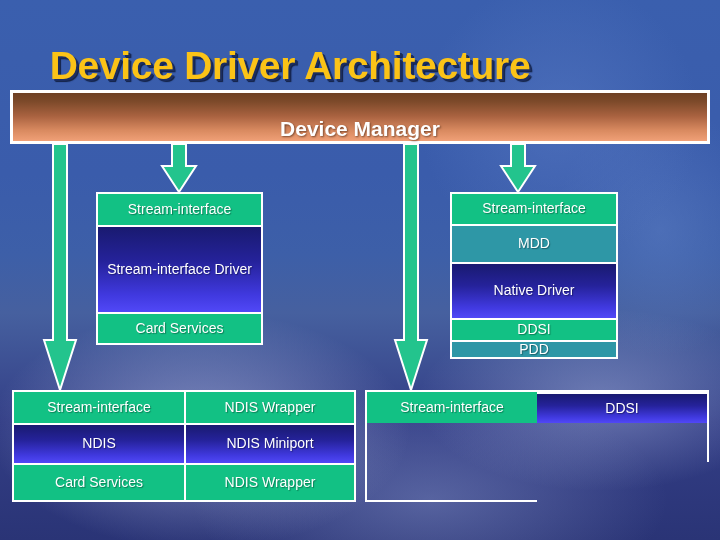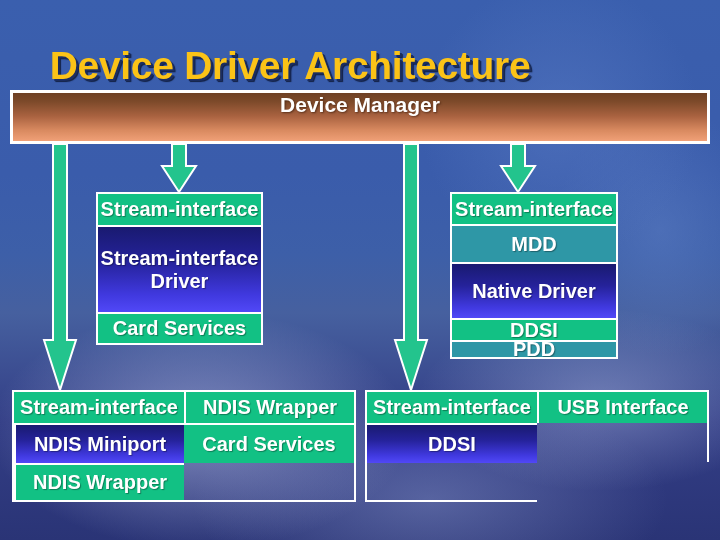--- a/index.html
+++ b/index.html
@@ -33,40 +33,40 @@
     white-space: nowrap;
     margin-top: 20px;
   }
 
   
   #device-manager {
     position: absolute; left: 10px; top: 90px;
     width: 700px; height: 54px;
     border: 3px solid #ffffff;
     background: linear-gradient(180deg, #6e4024 0%, #7d4a2a 18%, #a96240 48%, #d98a60 78%, #f0a077 100%);
-    display: flex; align-items: flex-start; justify-content: center;
+    display: flex; align-items: flex-end; justify-content: center;
   }
   #device-manager .dm-label {
     color: #ffffff; font-size: 21px; font-weight: bold;
     text-shadow: 1px 1px 2px rgba(40,15,0,0.55);
   }
 
   
   .arrow { position: absolute; }
   .arrow svg { display: block; }
 
   
   .stack {
     position: absolute;
     border: 2px solid #ffffff;
     display: flex; flex-direction: column;
   }
   .cell {
     display: flex; align-items: center; justify-content: center;
-    color: #ffffff; font-weight: bold; font-size: 20px;
+    color: #ffffff; font-weight: normal; font-size: 14px;
     text-align: center; line-height: 1.12;
     text-shadow: 1px 1px 1px rgba(0,0,0,0.35);
     overflow: hidden;
   }
   .cell.green  { background: #12c184; }
   .cell.teal   { background: #2e97a6; }
   .cell.blue   { background: linear-gradient(180deg, #191a70 0%, #25229a 40%, #4039df 80%, #5148f7 100%); }
   .cell.sep-top { border-top: 2px solid #ffffff; }
 
   
@@ -125,28 +125,28 @@
     <div class="cell blue sep-top" style="height:56px;">Native Driver</div>
     <div class="cell green sep-top" style="height:22px;">DDSI</div>
     <div class="cell teal sep-top" style="flex:1;text-align:center;">PDD</div>
   </div>
 
   <div class="grid" id="ndis-grid" style="left:12px; top:390px; width:344px; height:112px;
               grid-template-columns: 1fr 1fr; grid-template-rows: 31px 40px 1fr;">
     <div class="cell green">Stream-interface</div>
     <div class="cell green sep-left">NDIS Wrapper</div>
 
+    <div class="cell blue sep-top">NDIS</div>
     <div class="cell blue sep-top sep-left">NDIS Miniport</div>
 
     <div class="cell green sep-top">Card Services</div>
     <div class="cell green sep-top sep-left">NDIS Wrapper</div>
   </div>
 
   <div class="grid" id="usb-grid" style="left: 365px; top: 390px; width: 344px; height: 112px; grid-template-columns: 1fr 1fr; grid-template-rows: 31px 40px 1fr; clip-path: polygon(0px 0px, 100% 0px, 100% 72px, 172px 72px, 172px 100%, 0px 100%);">
     <div class="cell green">Stream-interface</div>
-    <div class="cell green sep-left">USB Interface</div>
 
     <div class="cell blue sep-top">DDSI</div>
 
     <div class="cell empty" style="background: transparent; border-left: none; border-top: none;"></div>
   </div>
 
 </div>
 
 </body></html>

